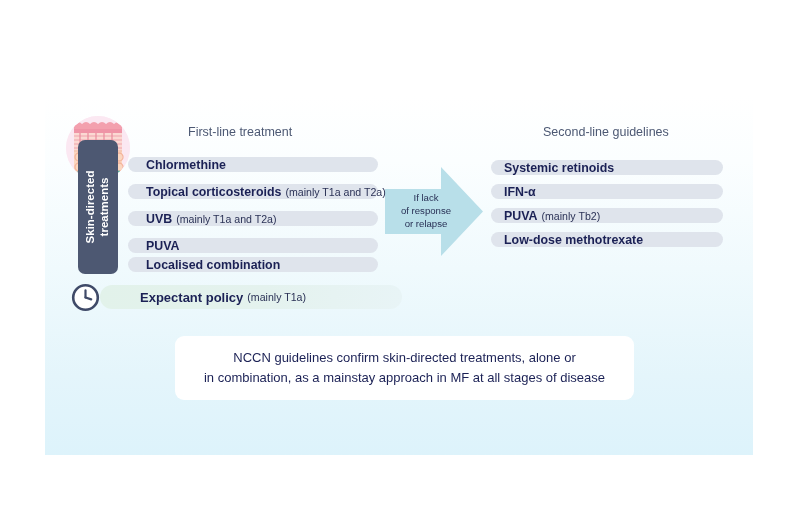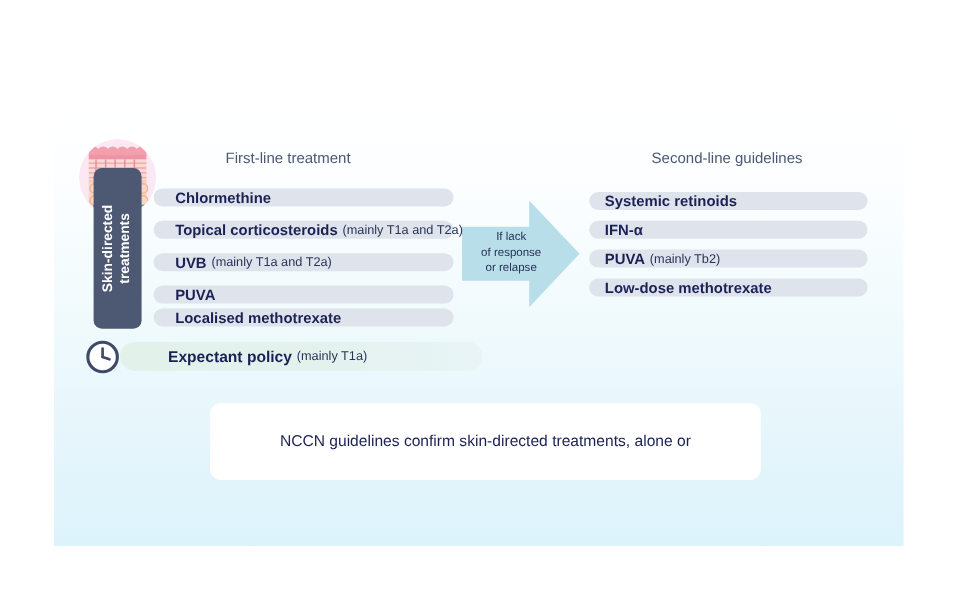--- a/index.html
+++ b/index.html
@@ -308,21 +308,21 @@
 </div>
 <div class="pill pill-left" style="top:211px">
   <span class="pill-main">UVB</span>
   <span class="pill-note">(mainly T1a and T2a)</span>
 </div>
 <div class="pill pill-left" style="top:238px">
   <span class="pill-main">PUVA</span>
   <span class="pill-note"></span>
 </div>
 <div class="pill pill-left" style="top:257px">
-  <span class="pill-main">Localised methotrexate</span>
+  <span class="pill-main">Localised combination</span>
   <span class="pill-note"></span>
 </div>
 
 <div class="pill pill-right" style="top:160px">
   <span class="pill-main">Systemic retinoids</span>
   <span class="pill-note"></span>
 </div>
 <div class="pill pill-right" style="top:184px">
   <span class="pill-main">IFN-α</span>
   <span class="pill-note"></span>
@@ -341,13 +341,14 @@
   <span id="expectant-note">(mainly T1a)</span>
 </div>
 <svg id="clock-icon" viewBox="0 0 29 29">
   <circle cx="14.5" cy="14.5" r="12.3" fill="#ffffff" stroke="#3f4a68" stroke-width="2.6"></circle>
   <line x1="14.5" y1="14.5" x2="14.5" y2="7.4" stroke="#3f4a68" stroke-width="2.2" stroke-linecap="round"></line>
   <line x1="14.5" y1="14.5" x2="20.2" y2="16.4" stroke="#3f4a68" stroke-width="2.2" stroke-linecap="round"></line>
 </svg>
 
 <div id="nccn-box">
   <div class="nccn-line">NCCN guidelines confirm skin-directed treatments, alone or</div>
+  <div class="nccn-line">in combination, as a mainstay approach in MF at all stages of disease</div>
 </div>
 
 </body></html>

